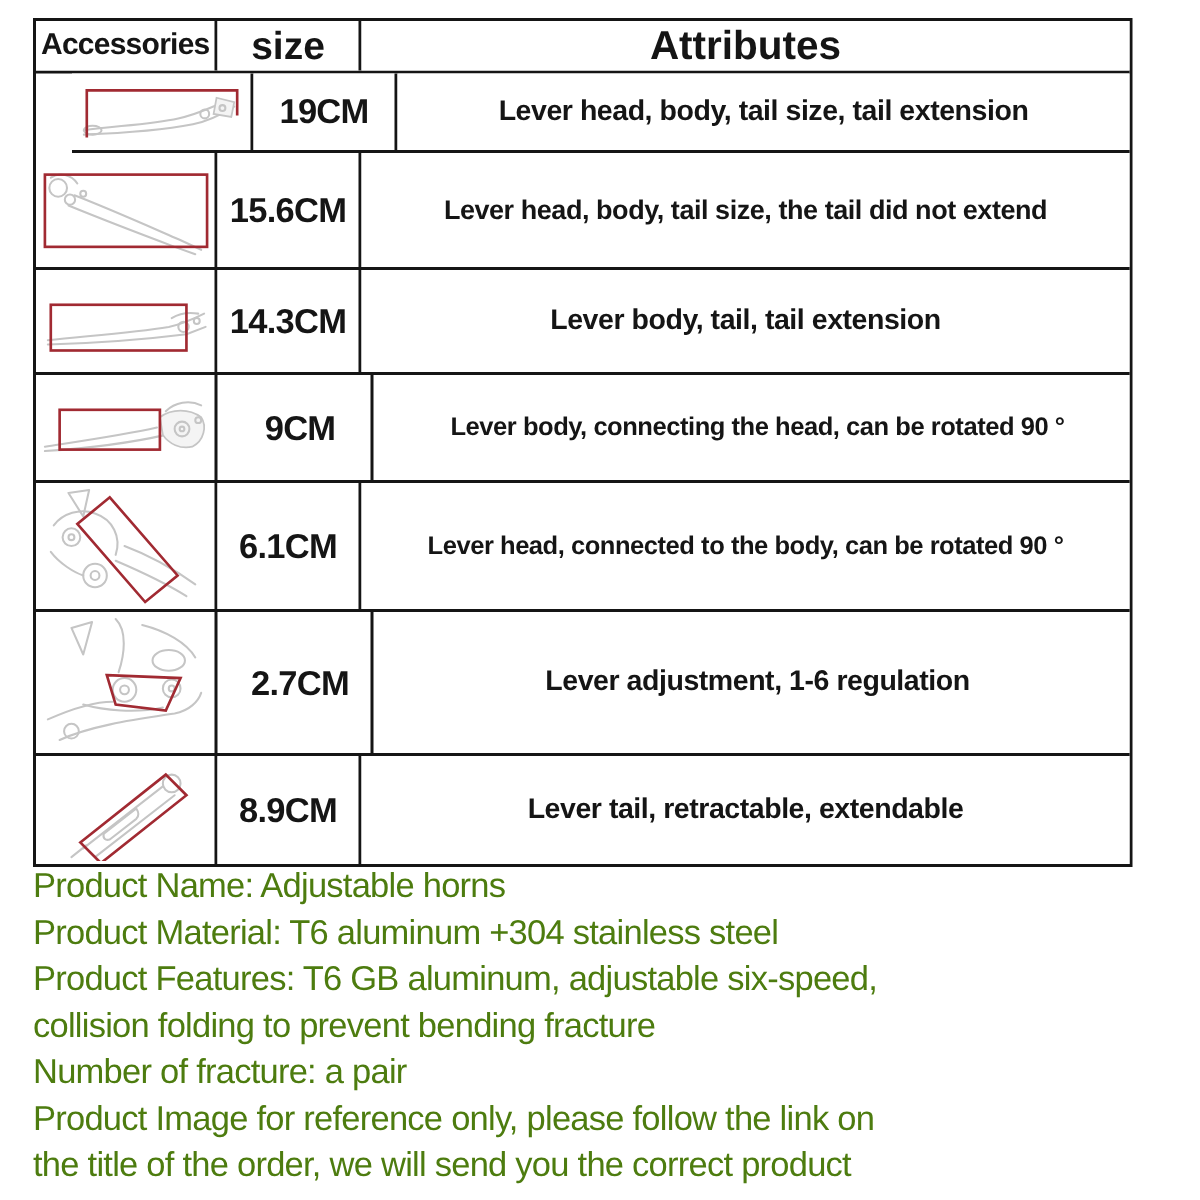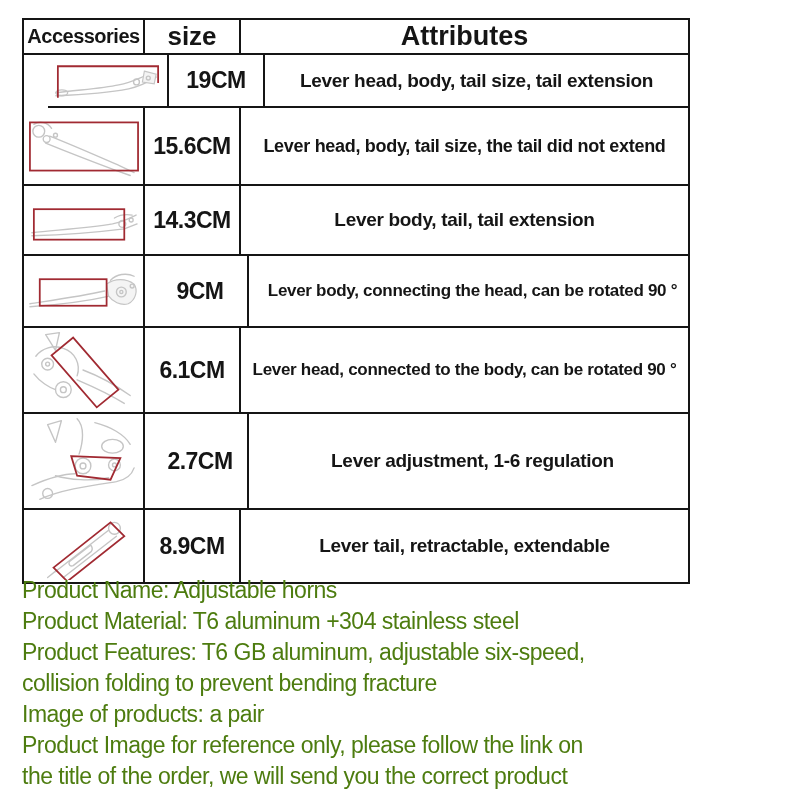--- a/index.html
+++ b/index.html
@@ -2,21 +2,21 @@
 <html><head>
 <meta charset="utf-8">
 <style>
   html,body{margin:0;padding:0;}
   body{
     width:800px;height:800px;position:relative;background:#ffffff;
     font-family:"Liberation Sans", sans-serif;color:#151515;overflow:hidden;
   }
   
   .spec-table{
-    position:absolute;left:22px;top:18px;width:668px;
+    position:absolute;left:22px;top:12px;width:733px;
     border:2px solid #151515;box-sizing:border-box;background:#fff;
   }
   .trow{display:grid;grid-template-columns:121px 96px 1fr;border-bottom:2px solid #151515;}
   .trow:last-child{border-bottom:none;}
   .tcell{
     border-right:2px solid #151515;display:flex;align-items:center;justify-content:center;
     box-sizing:border-box;overflow:hidden;background:#fff;
   }
   .tcell:last-child{border-right:none;}
   .h-row{height:33px;}
@@ -180,16 +180,16 @@
     <div class="tcell attr-cell attr-lg">Lever tail, retractable, extendable</div>
   </div>
 
 </div>
 
 <div class="details">
   <div class="dline">Product Name: Adjustable horns</div>
   <div class="dline">Product Material: T6 aluminum +304 stainless steel</div>
   <div class="dline">Product Features: T6 GB aluminum, adjustable six-speed,</div>
   <div class="dline">collision folding to prevent bending fracture</div>
-  <div class="dline">Image of products: a pair</div>
+  <div class="dline">Number of fracture: a pair</div>
   <div class="dline">Product Image for reference only, please follow the link on</div>
   <div class="dline">the title of the order, we will send you the correct product</div>
 </div>
 
 </body></html>

